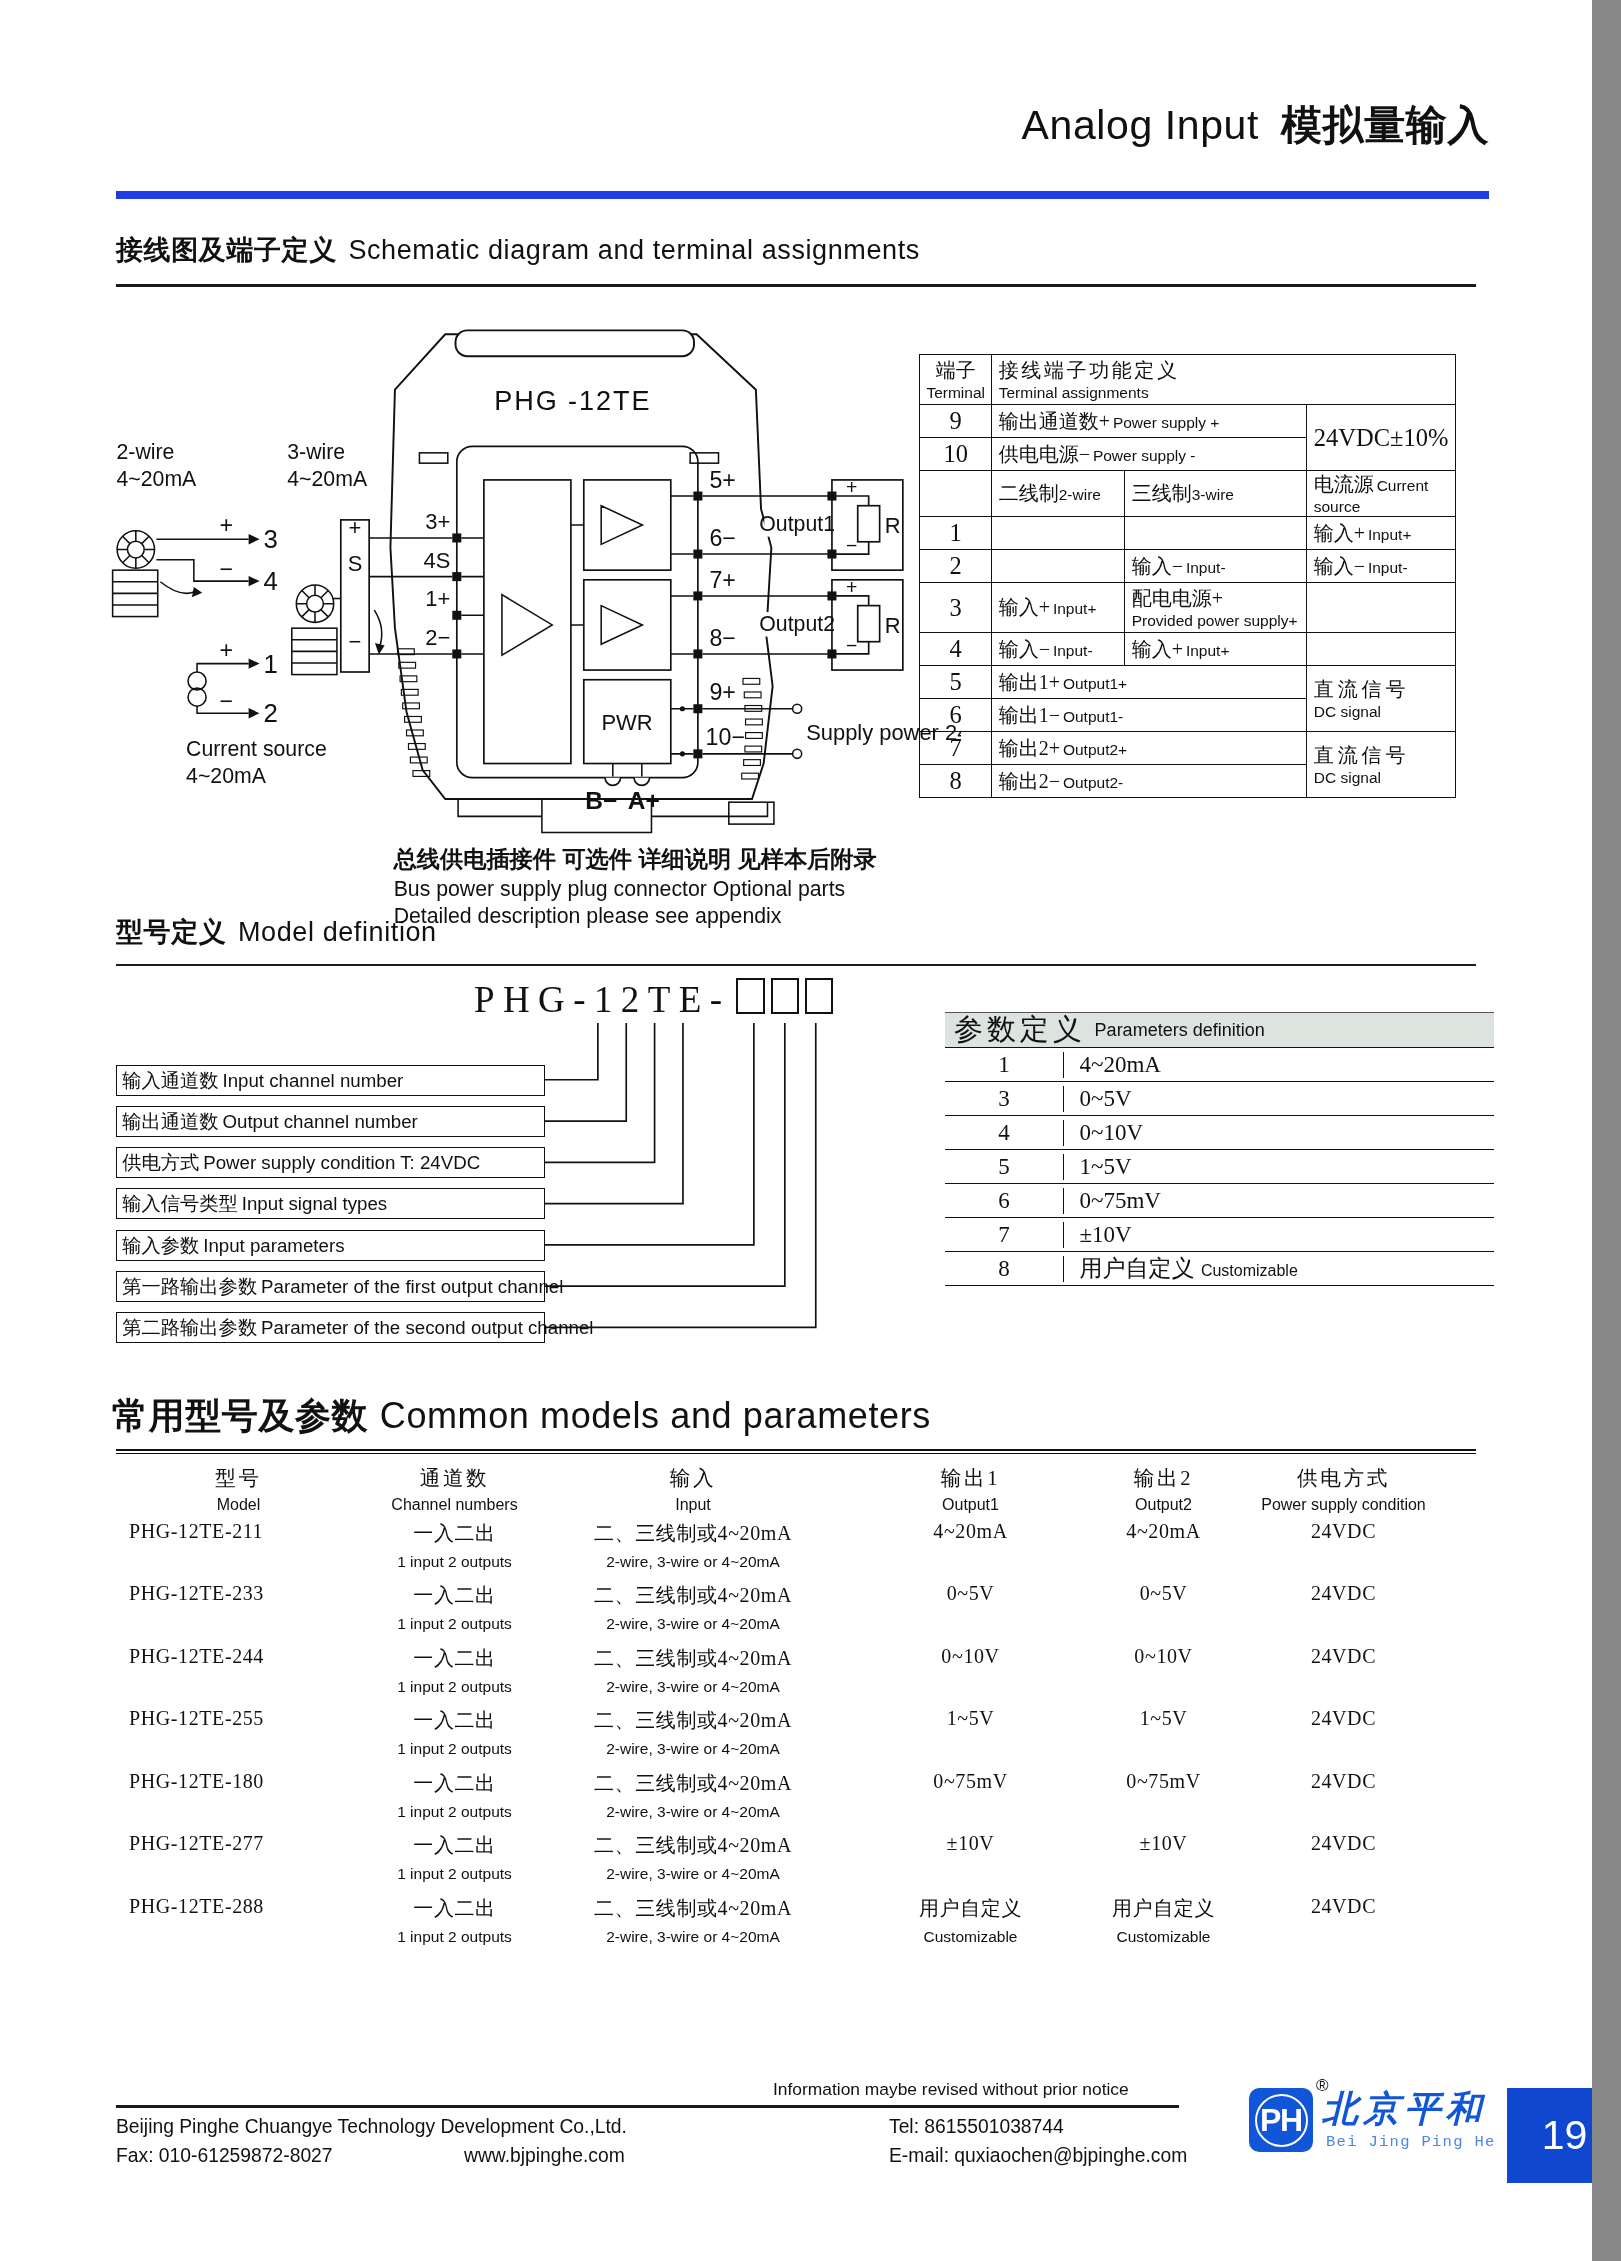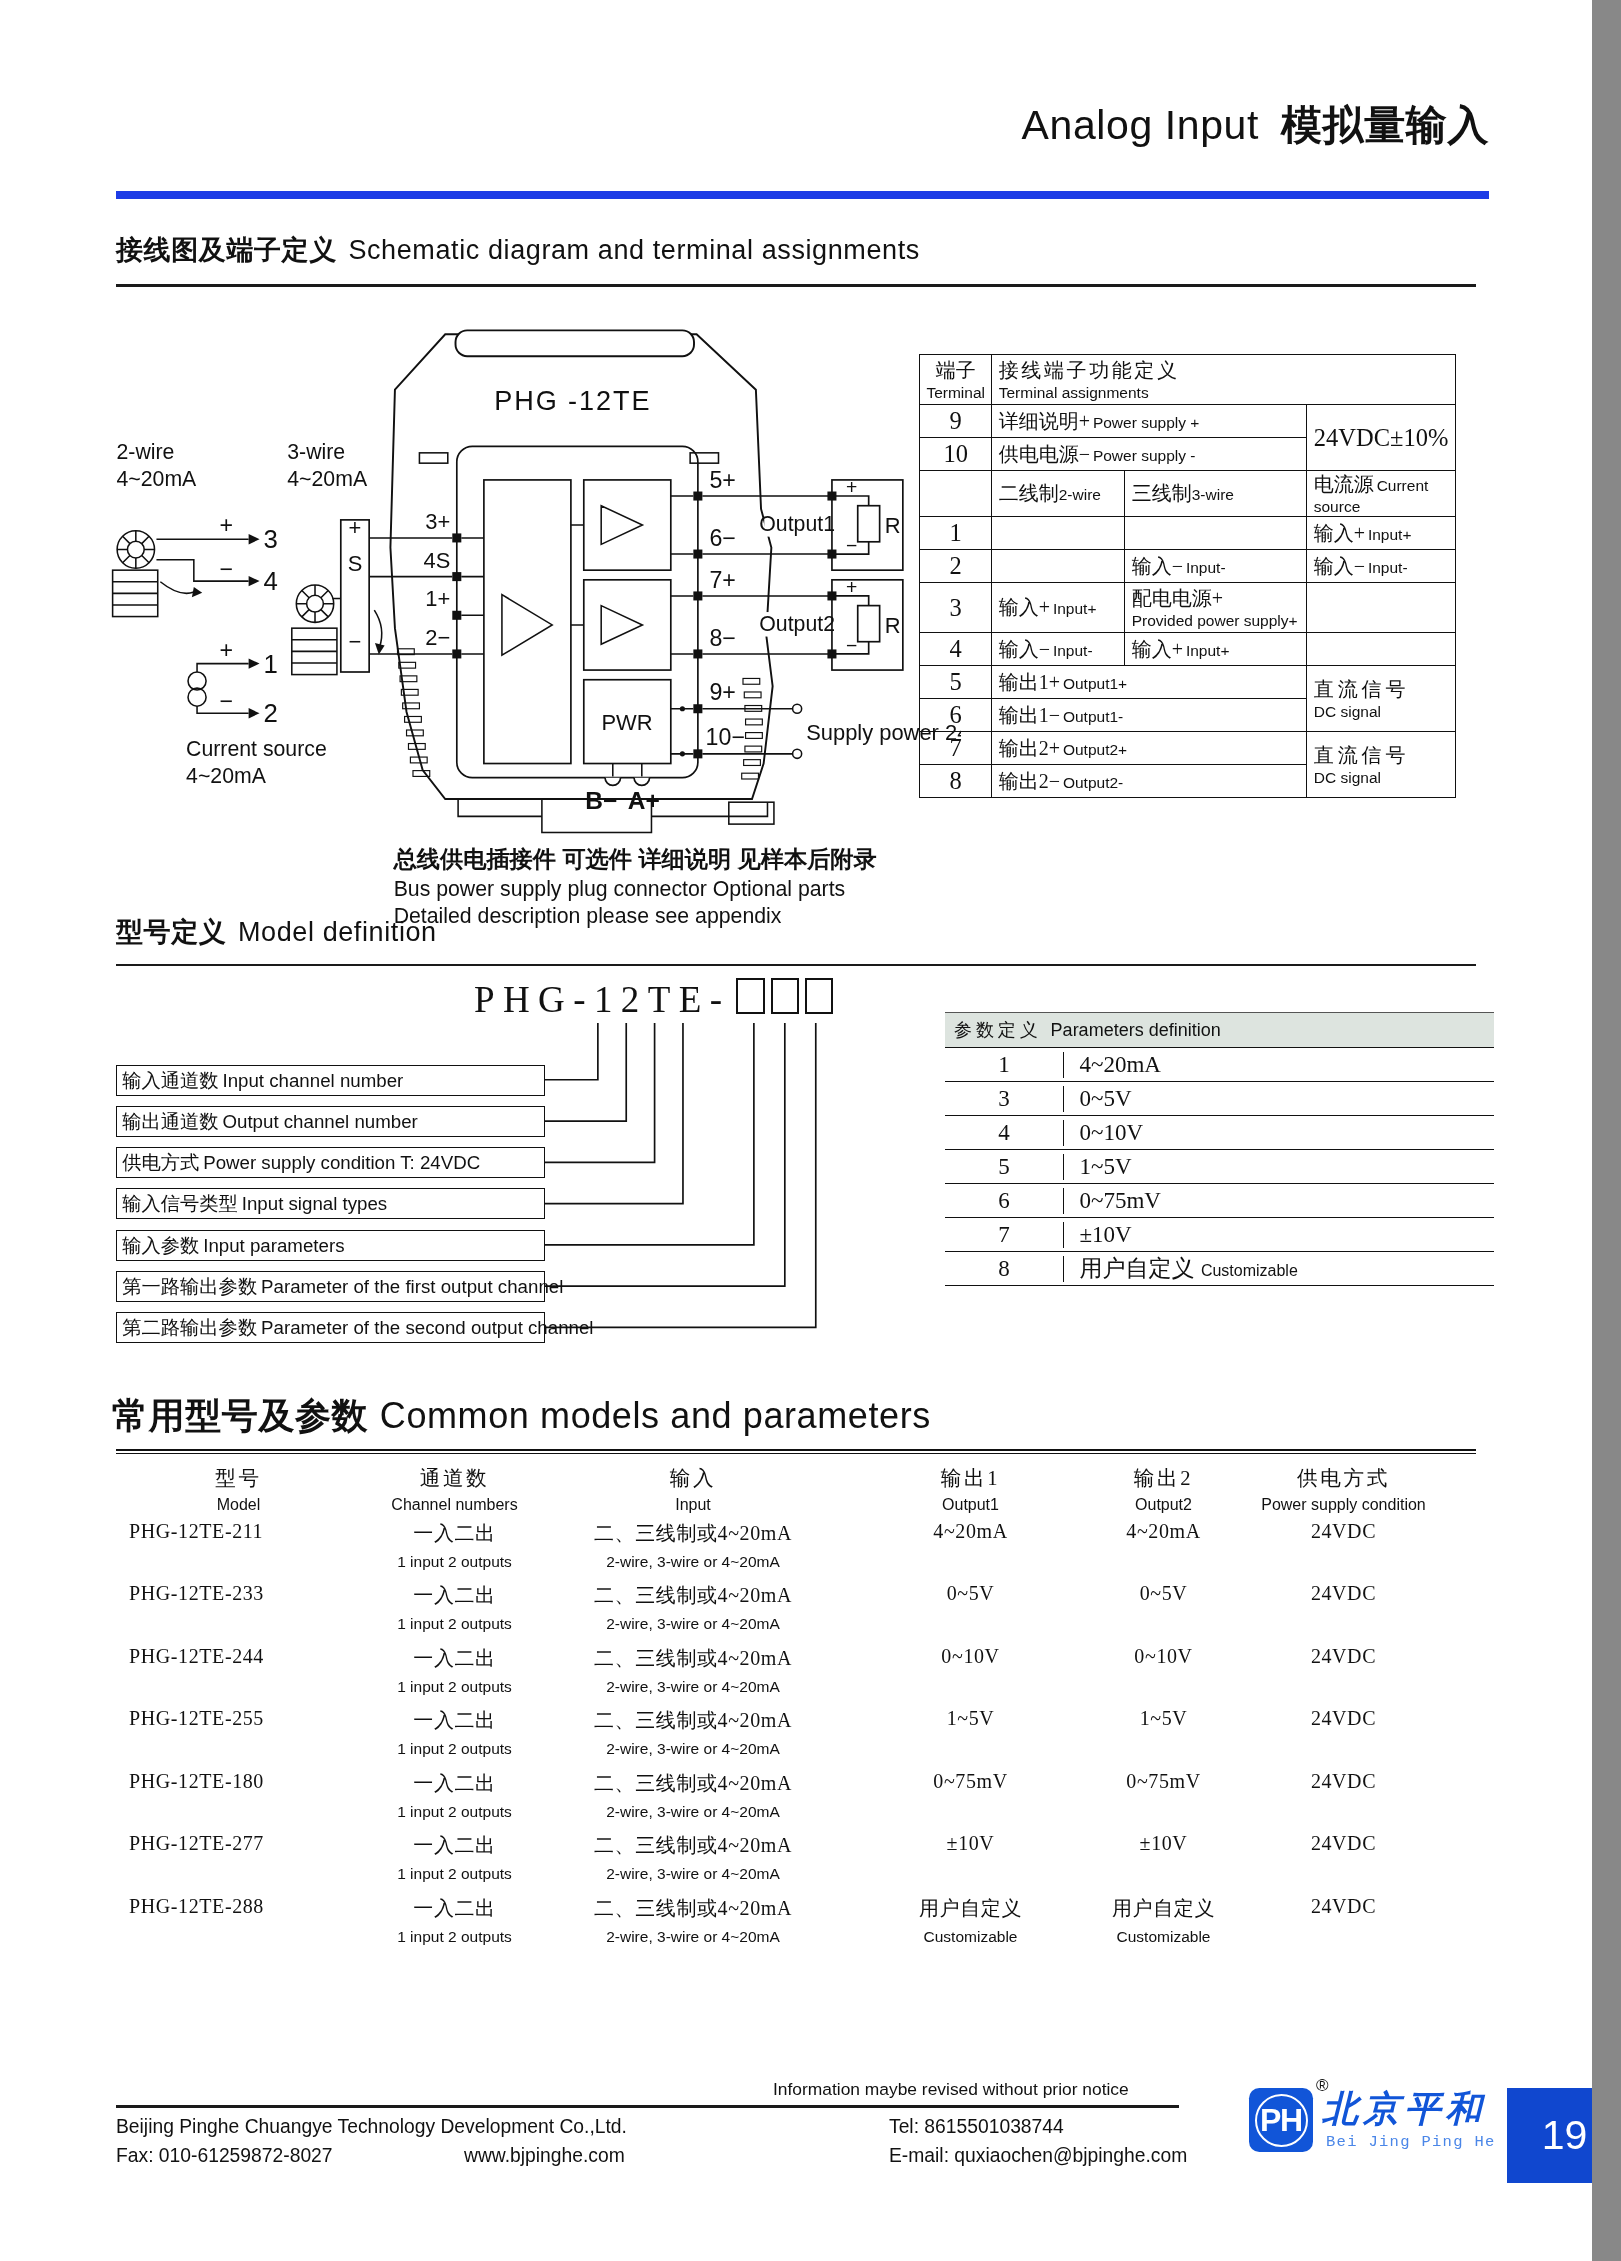--- a/index.html
+++ b/index.html
@@ -24,21 +24,21 @@
             padding:0 6.4px;vertical-align:middle;overflow:hidden;}
   #tterm .num{text-align:center;font-family:"Liberation Serif",serif;font-size:24.5px;}
   #tterm .zh{font-family:"Liberation Serif",serif;font-size:20px;}
   #tterm .en{font-family:"Liberation Sans",sans-serif;font-size:15.5px;}
   #tterm .big{font-family:"Liberation Serif",serif;font-size:24.5px;}
 
   
   #tpar{position:absolute;left:945px;top:1012px;width:549px;}
   #tpar .band{height:36px;background:#dde4df;border-top:1.3px solid #555;border-bottom:1.9px solid #111;
               display:flex;align-items:center;padding-left:9px;box-sizing:border-box;}
-  #tpar .band .zh{font-family:"Liberation Serif",serif;font-size:18px;letter-spacing:3.9px;}
+  #tpar .band .zh{font-family:"Liberation Serif",serif;font-size:29px;letter-spacing:3.9px;}
   #tpar .band .en{font-size:18px;margin-left:9px;}
   .prow{display:flex;border-bottom:1.9px solid #111;box-sizing:border-box;}
   .prow .c1{width:119px;text-align:center;border-right:1.3px solid #111;box-sizing:border-box;
             font-family:"Liberation Serif",serif;}
   .prow .c2{flex:1;padding-left:15.5px;font-family:"Liberation Serif",serif;}
   .prow.hd{height:39px;align-items:center;}
   .prow.hd .c1{font-size:20.6px;}
   .prow.hd .c2{font-size:20.6px;}
   .prow.dr{height:34px;align-items:center;font-size:23px;}
   .prow .sml{font-family:"Liberation Sans",sans-serif;font-size:16px;margin-left:6.4px;}
@@ -281,21 +281,21 @@
     <tbody>
         <tr style="height:50px">
       <td style="text-align:center">
             <div class="zh">端子</div>
             <div class="en">Terminal</div>
           </td>
       <td colspan="3"><span class="zh" style="letter-spacing:2.6px">接线端子功能定义</span><br><span class="en">Terminal assignments</span></td>
     </tr>
     <tr style="height:33px">
       <td class="num">9</td>
-      <td colspan="2"><span class="zh">详细说明+</span> <span class="en">Power supply +</span></td>
+      <td colspan="2"><span class="zh">输出通道数+</span> <span class="en">Power supply +</span></td>
       <td rowspan="2" class="big">24VDC±10%</td>
     </tr>
     <tr style="height:33px">
       <td class="num">10</td>
       <td colspan="2"><span class="zh">供电电源−</span> <span class="en">Power supply -</span></td>
     </tr>
     <tr style="height:33px">
       <td></td>
       <td><span class="zh">二线制</span><span class="en">2-wire</span></td>
       <td><span class="zh">三线制</span><span class="en">3-wire</span></td>

